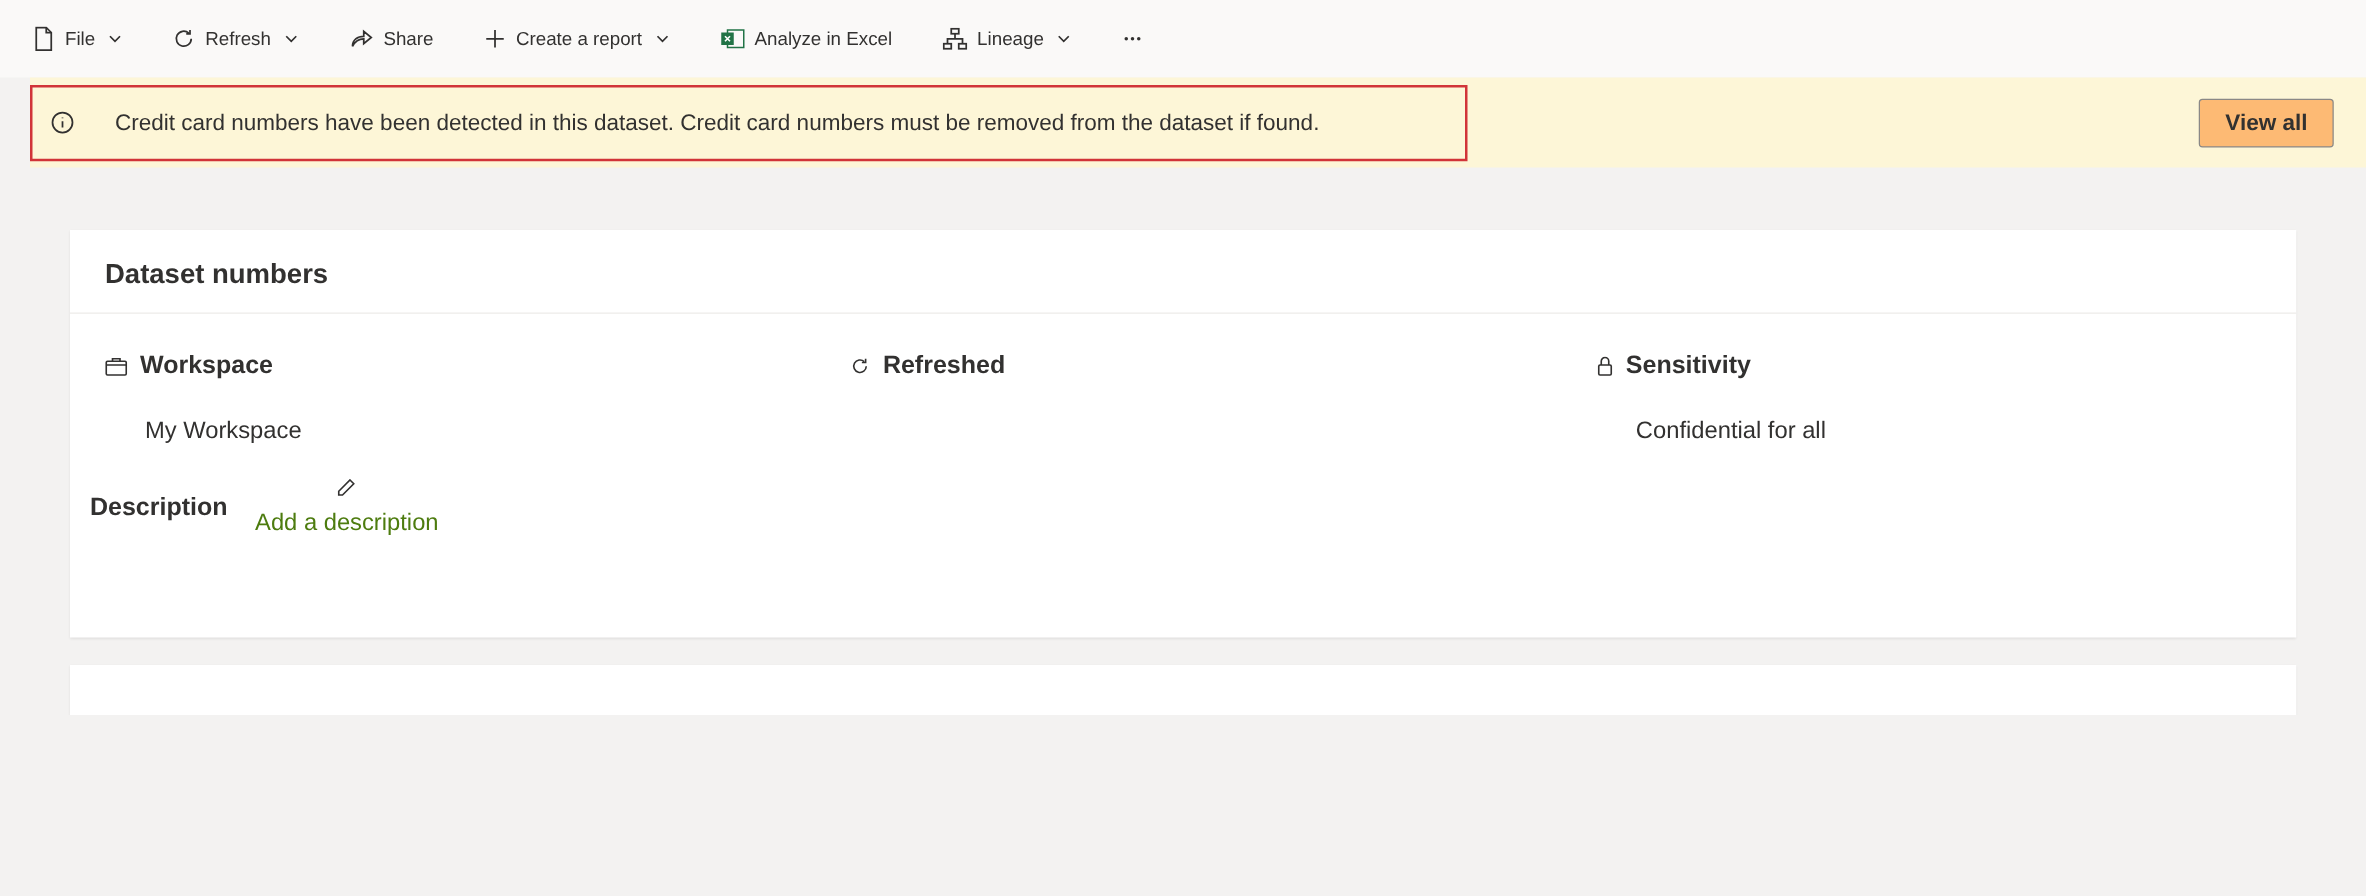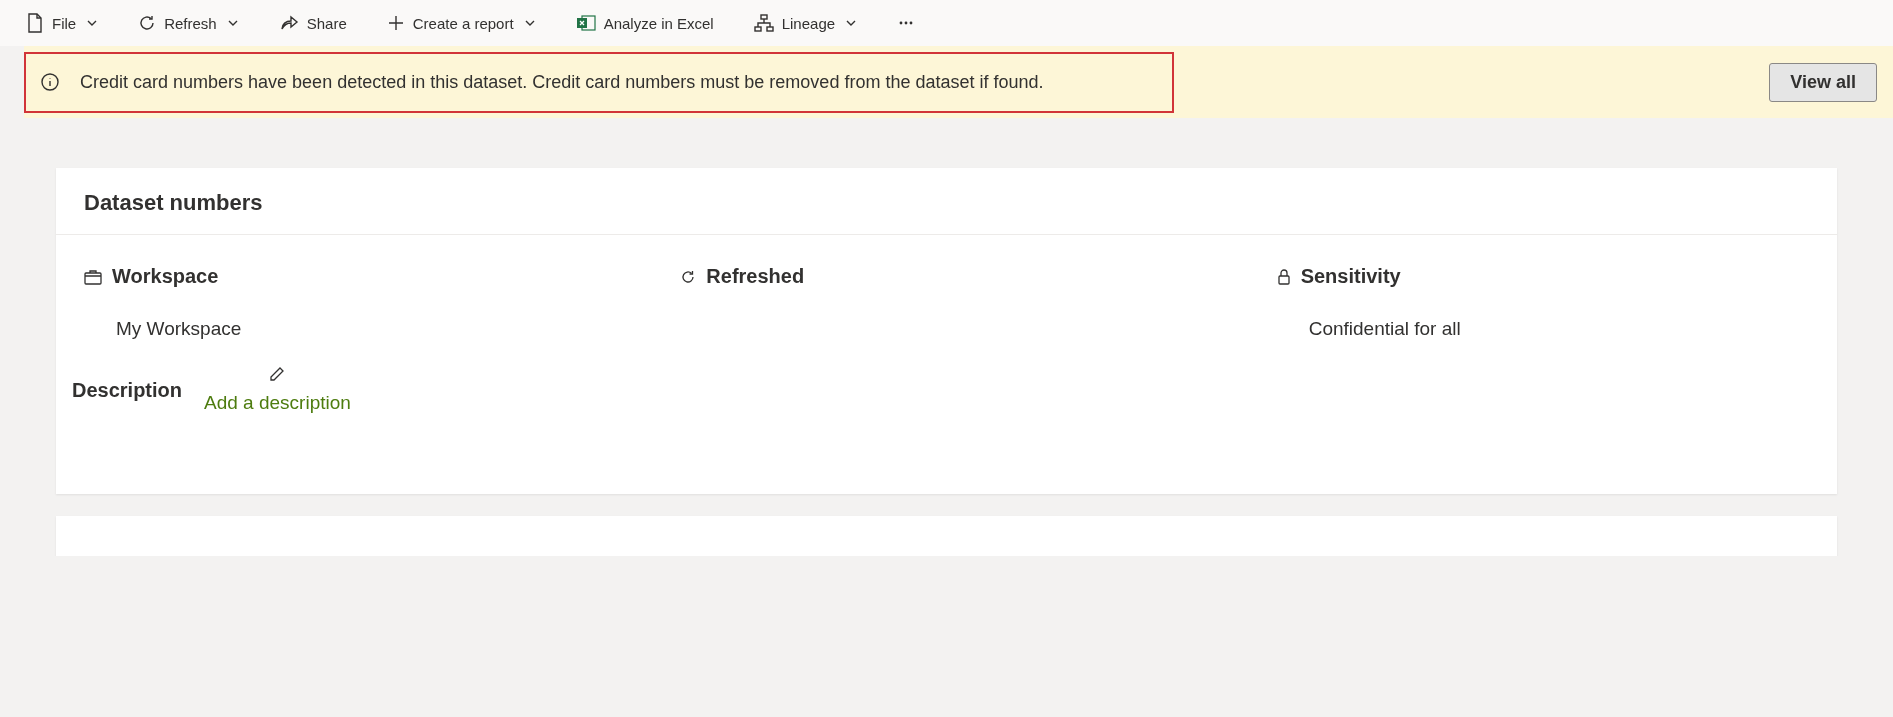--- a/index.html
+++ b/index.html
@@ -8,21 +8,21 @@
       background: #f3f2f1;
       color: #323130;
       font-size: 15px;
     }
     .toolbar {
       display: flex;
       align-items: center;
       background: #faf9f8;
       padding: 6px 16px;
       gap: 4px;
-      height: 46px;
+      height: 62px;
     }
     .toolbar-btn {
       display: inline-flex;
       align-items: center;
       gap: 8px;
       padding: 6px 10px;
       cursor: pointer;
       border-radius: 3px;
       color: #323130;
       user-select: none;
@@ -37,39 +37,39 @@
       padding: 0 14px 0 0;
       margin-left: 24px;
       min-height: 72px;
     }
     .banner-msg-wrap {
       display: flex;
       align-items: center;
       flex: 0 0 auto;
       border: 2px solid #d13438;
       padding: 18px 14px;
-      gap: 20px;
+      gap: 32px;
       margin-right: 20px;
       width: 1150px;
     }
     .banner-msg {
       color: #323130;
       font-size: 18px;
     }
     .banner-spacer { flex: 1; }
     .view-all-btn {
-      background: #e5e5e5;
+      background: #fdba74;
       border: 1px solid #8a8886;
       border-radius: 3px;
       padding: 8px 20px;
       font-size: 18px;
       font-weight: 600;
       cursor: pointer;
       color: #323130;
-      margin-right: 2px;
+      margin-right: 12px;
     }
     .content {
       padding: 50px 56px 0 56px;
     }
     .card {
       background: #fff;
       box-shadow: 0 1px 2px rgba(0,0,0,.08);
     }
     .card-header {
       padding: 22px 28px 18px 28px;

